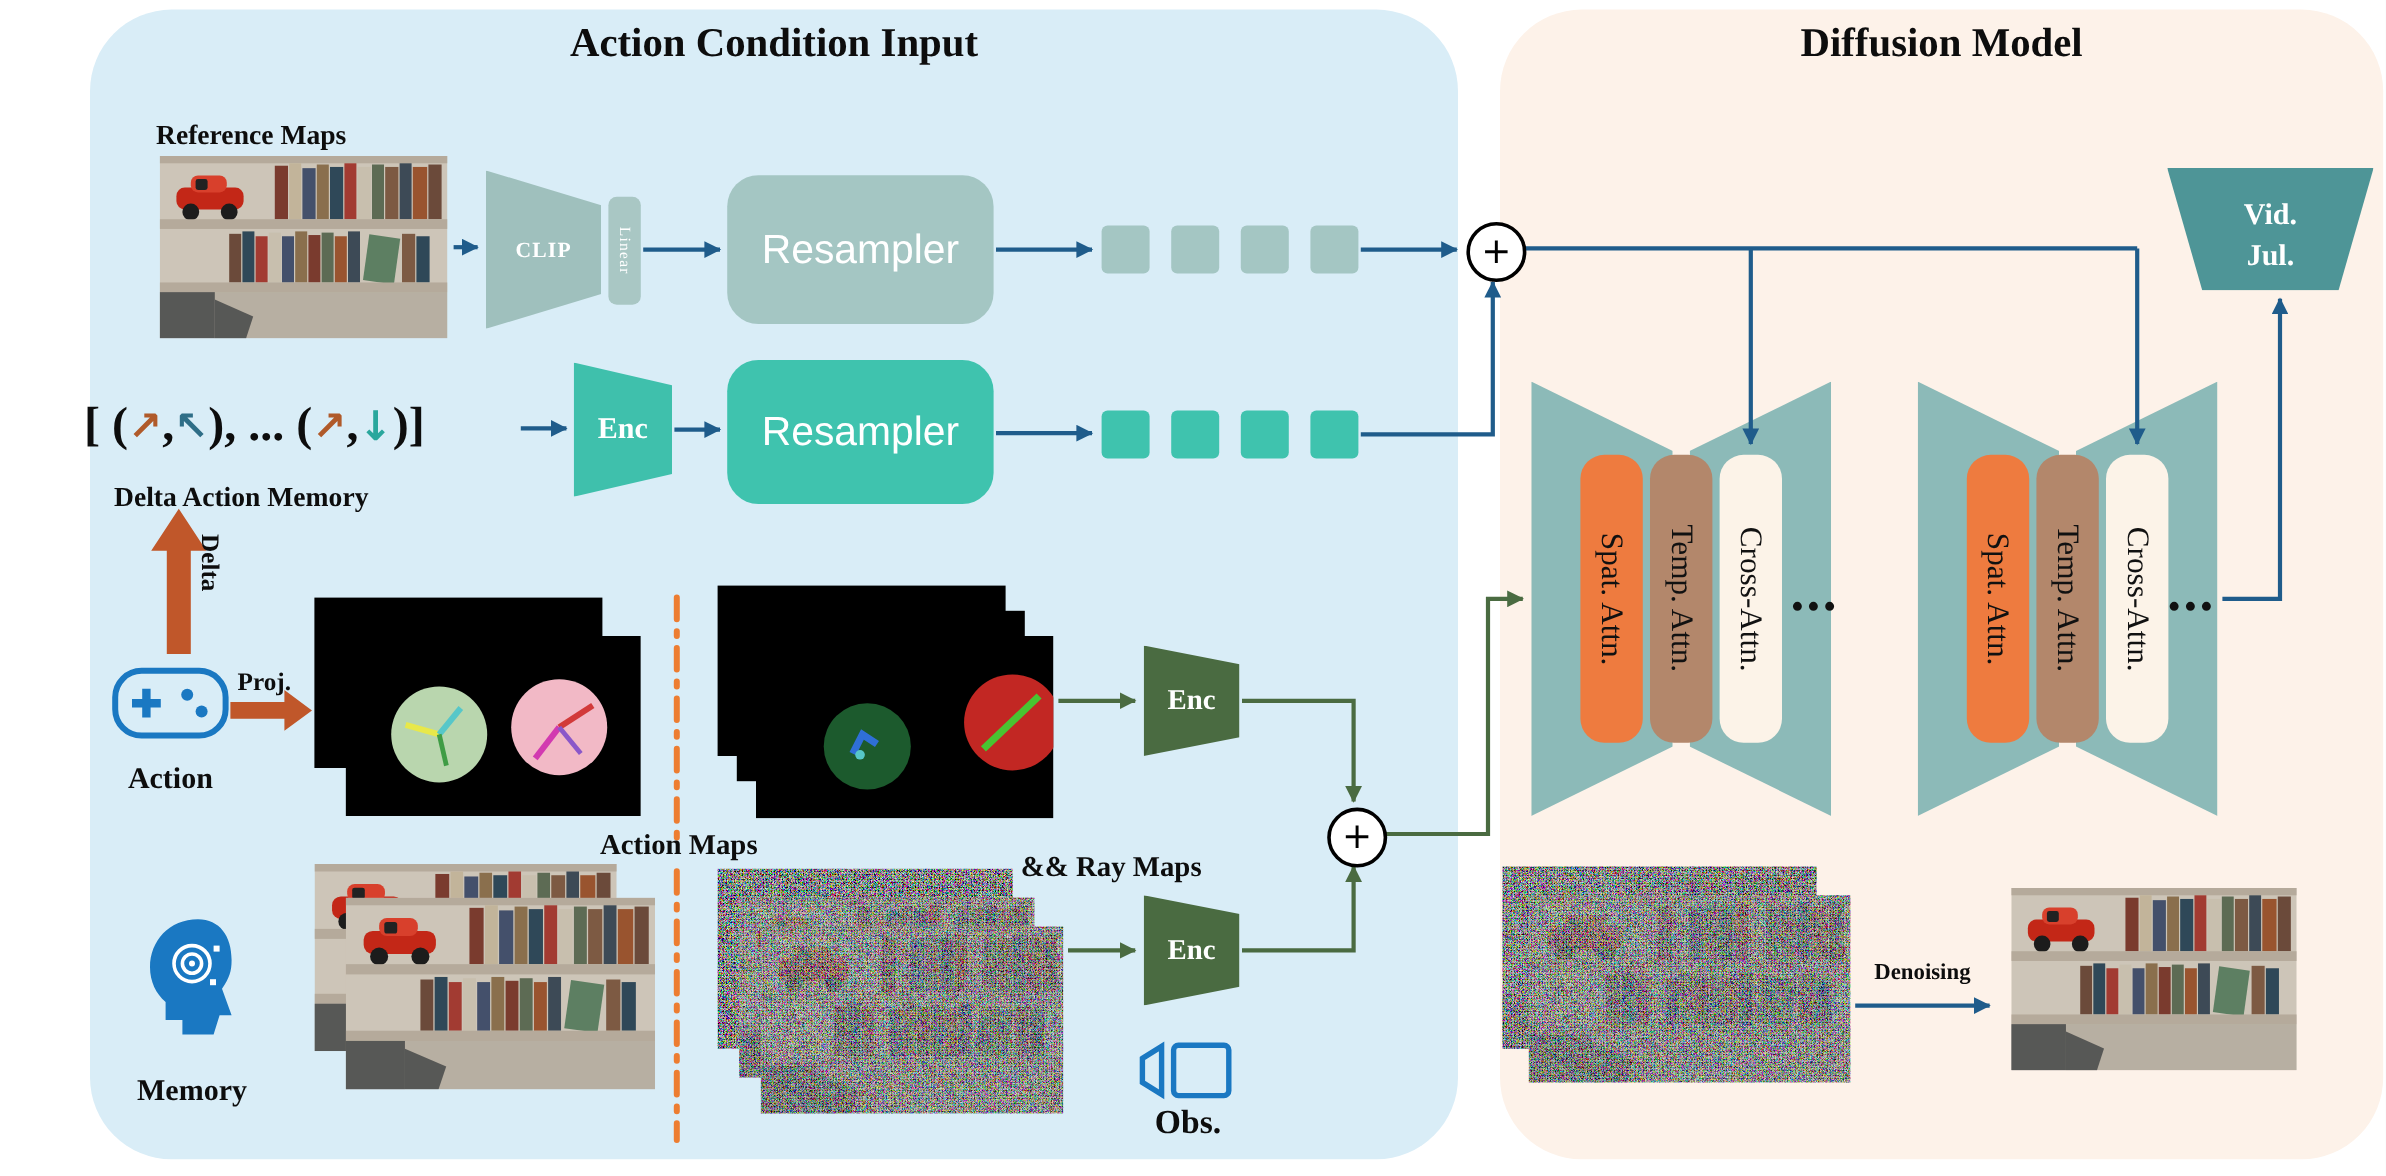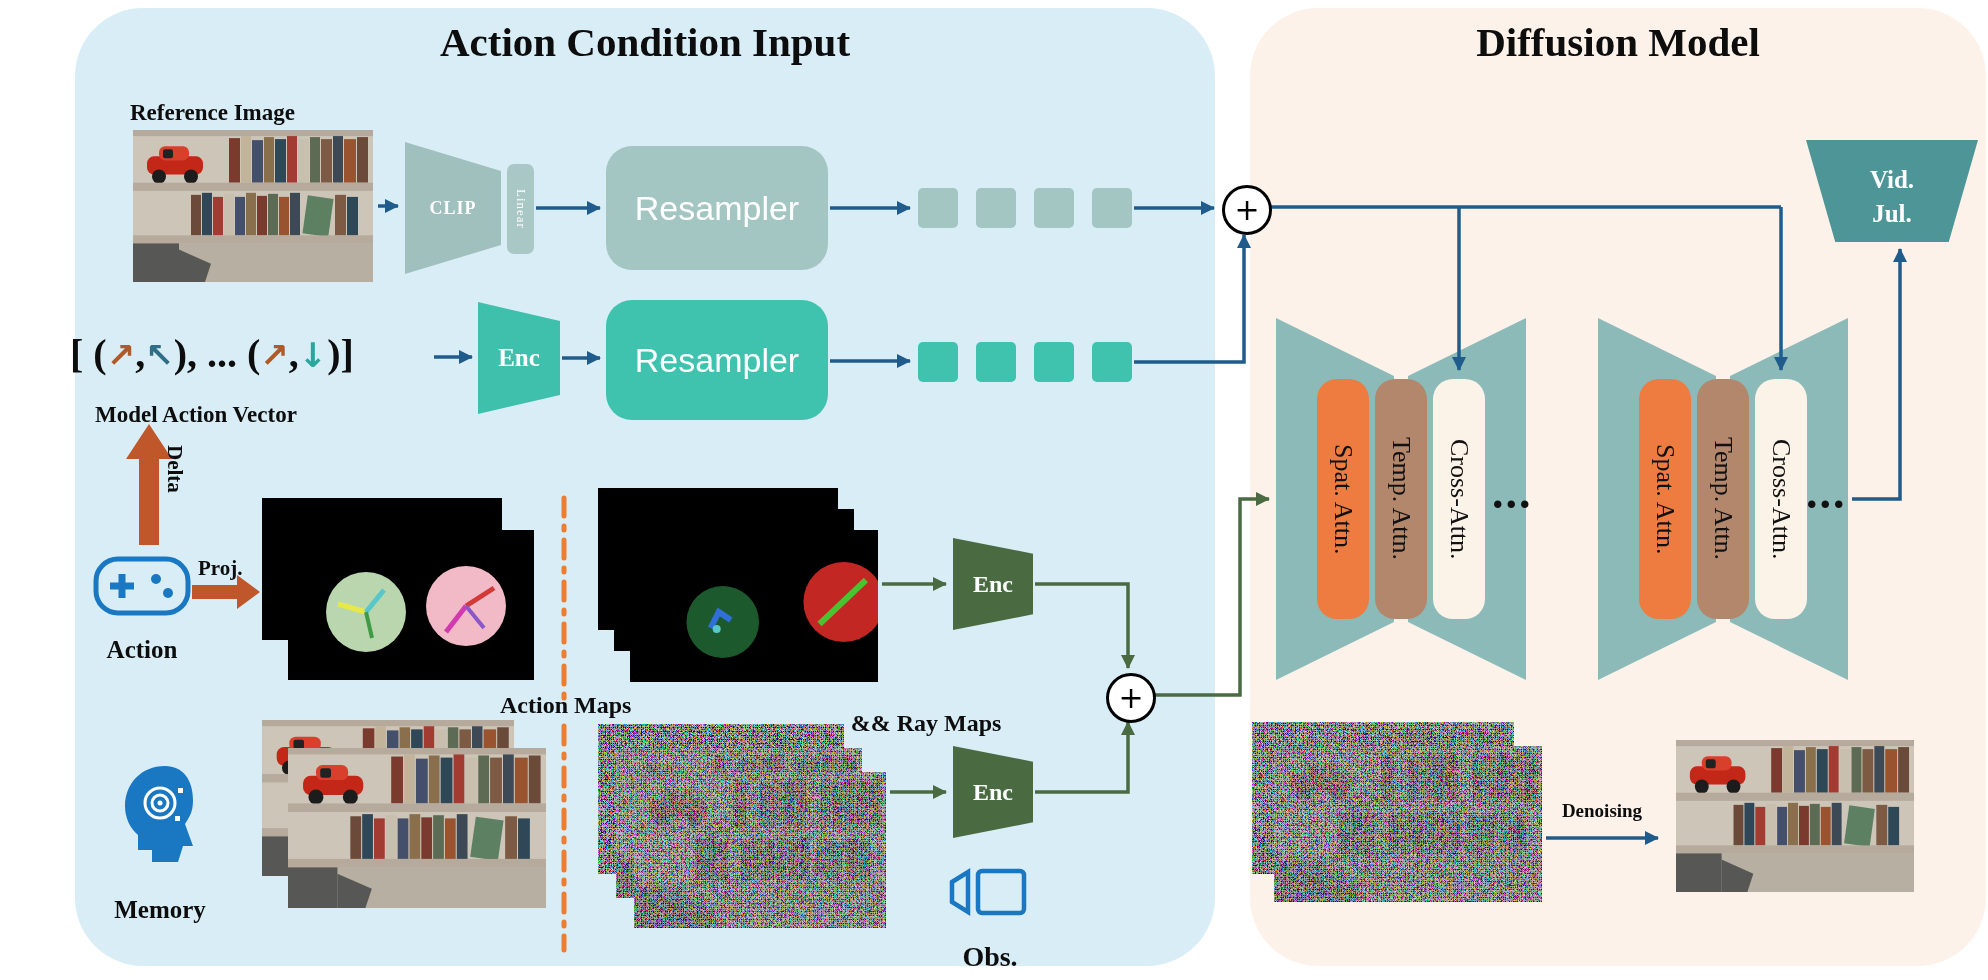--- a/index.html
+++ b/index.html
@@ -2,21 +2,21 @@
 <html><head>
 <meta charset="utf-8">
 <style>
   html,body{margin:0;padding:0;background:#fff;}
   .canvas{position:relative;width:1988px;height:980px;background:#ffffff;overflow:hidden;
           font-family:"Liberation Serif",serif;color:#0d0d0d;}
   .abs{position:absolute;}
   .panel{position:absolute;border-radius:68px;}
   .panel-left{left:75px;top:8px;width:1140px;height:958px;background:#d9edf7;z-index:0;}
   .panel-right{left:1250px;top:8px;width:736px;height:958px;background:#fdf2e9;z-index:0;}
-  .title{position:absolute;z-index:2;text-align:center;font-weight:700;font-size:41px;
+  .title{position:absolute;z-index:2;text-align:center;font-weight:700;font-size:34px;
          font-family:"Liberation Serif",serif;}
   .lblb{position:absolute;z-index:6;font-family:"Liberation Serif",serif;font-weight:700;color:#0d0d0d;}
   .node{position:absolute;display:flex;align-items:center;justify-content:center;z-index:4;}
   .trapr{clip-path:polygon(0 0,100% 17%,100% 83%,0 100%);}
   .trap-clip{clip-path:polygon(0 0,100% 22%,100% 78%,0 100%);}
   .vtext{writing-mode:vertical-rl;}
   .white{color:#fff;}
   .tok{position:absolute;width:40px;height:40px;border-radius:5px;z-index:4;}
   .tok-sage{background:#a4c6c3;}
   .tok-teal{background:#3fc3ae;}
@@ -159,21 +159,21 @@
     <g fill="#c0572a" stroke="none">
       <path d="M139 545 L139 459 L126 459 L149 424 L172 459 L159 459 L159 545 Z"></path>
       <path d="M192 585 L237 585 L237 575 L260 592 L237 609 L237 599 L192 599 Z"></path>
     </g>
     <g stroke="#ed7d31" stroke-width="5" stroke-dasharray="18 10 4 10" stroke-linecap="round">
       <line x1="564" y1="498" x2="564" y2="700"></line>
       <line x1="564" y1="726" x2="564" y2="950"></line>
     </g>
   </svg>
 
-  <div class="lblb" style="left:130px;top:100px;font-size:23px;">Reference Image</div>
+  <div class="lblb" style="left:130px;top:100px;font-size:23px;">Reference Maps</div>
   <svg class="photo" style="left:133px;top:130px;" width="240" height="152">
       <use href="#sym-bookshelf"></use>
     </svg>
 
   <div class="node trap-clip" style="left:405px;top:142px;width:96px;height:132px;background:#9fc0bd;">
     <span class="enc-text" style="font-size:18px;letter-spacing:1px;">CLIP</span>
   </div>
   <div class="node" style="left:507px;top:164px;width:27px;height:90px;background:#a9c7c4;border-radius:7px;">
     <span class="vtext white" style="font-size:13px;font-family:'Liberation Serif',serif;letter-spacing:1px;">Linear</span>
   </div>
@@ -186,21 +186,21 @@
   <div class="tok tok-sage" style="left:1034px;top:188px;"></div>
   <div class="tok tok-sage" style="left:1092px;top:188px;"></div>
 
   <div class="sum" style="left:1222px;top:185px;">
     <span>+</span>
   </div>
 
   <div class="expr">
     <span>[ (</span><span class="arr arr-o">↗</span><span>,</span><span class="arr arr-t1">↖</span><span>), ... (</span><span class="arr arr-o">↗</span><span>,</span><span class="arr arr-t2">↓</span><span>)]</span>
   </div>
-  <div class="lblb" style="left:95px;top:402px;font-size:23px;">Model Action Vector</div>
+  <div class="lblb" style="left:95px;top:402px;font-size:23px;">Delta Action Memory</div>
   <div class="lblb vtext" style="left:162px;top:445px;font-size:21px;font-weight:600;">Delta</div>
 
   <div class="node trapr" style="left:478px;top:302px;width:82px;height:112px;background:#3fc0ac;">
     <span class="enc-text">Enc</span>
   </div>
   <div class="node" style="left:606px;top:300px;width:222px;height:120px;background:#3fc3ae;border-radius:26px;">
     <span class="resampler-text">Resampler</span>
   </div>
 
   <div class="tok tok-teal" style="left:918px;top:342px;"></div>
@@ -269,21 +269,21 @@
   </div>
 
   <div class="sum" style="left:1106px;top:673px;">
     <span>+</span>
   </div>
 
   <svg class="abs" style="left:948px;top:866px;z-index:4;" width="84" height="52" viewBox="0 0 84 52">
     <polygon points="4,16 20,6 20,46 4,36" fill="none" stroke="#1a78c2" stroke-width="4.5"></polygon>
     <rect x="30" y="5" width="46" height="42" rx="4" fill="none" stroke="#1a78c2" stroke-width="4.5"></rect>
   </svg>
-  <div class="lblb" style="left:948px;top:920px;width:84px;text-align:center;font-size:28px;margin-top:21px;">Obs.</div>
+  <div class="lblb" style="left:948px;top:920px;width:84px;text-align:center;font-size:28px;">Obs.</div>
 
   <div class="utrap utrap-l" style="left:1276px;top:318px;width:118px;height:362px;"></div>
   <div class="utrap utrap-r" style="left:1408px;top:318px;width:118px;height:362px;"></div>
   <div class="attn-col" style="left:1317px;top:379px;background:#ee7b3f;">
     <span>Spat. Attn.</span>
   </div>
   <div class="attn-col" style="left:1375px;top:379px;background:#b3876b;">
     <span>Temp. Attn.</span>
   </div>
   <div class="attn-col" style="left:1433px;top:379px;background:#fcf3e8;">

